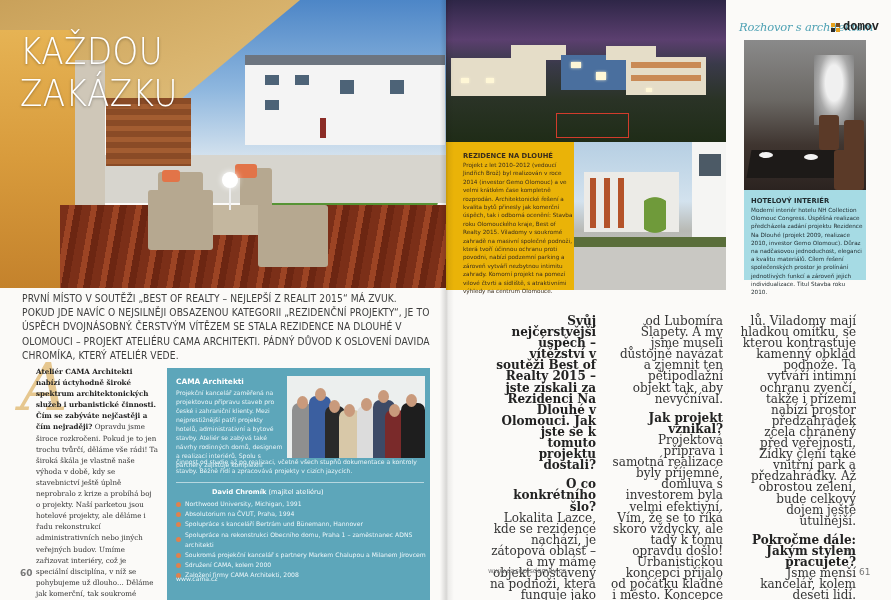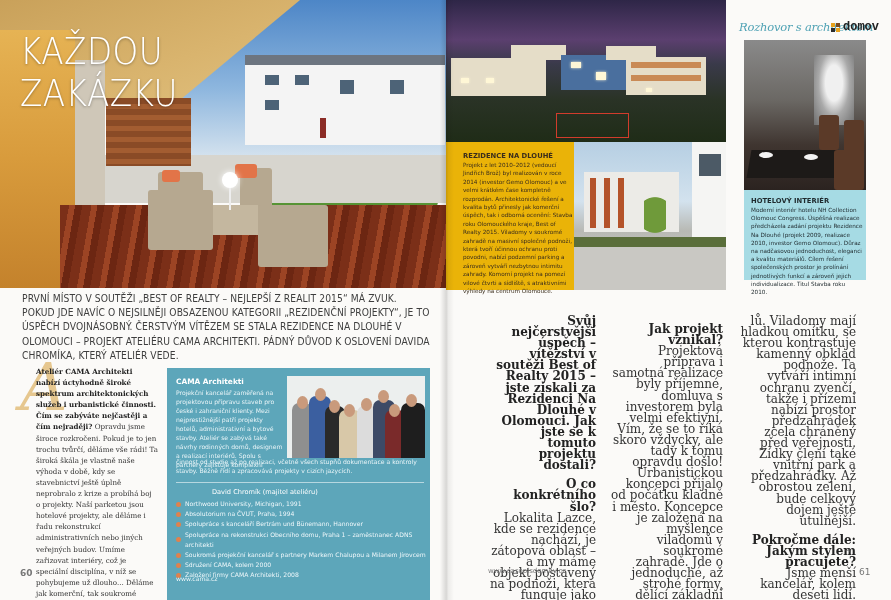--- a/index.html
+++ b/index.html
@@ -61,21 +61,21 @@
   .infobox { position: absolute; left: 167px; top: 368px; width: 263px; height: 232px; background: #5da6ba; color: #eef7fa;
     font-family: "DejaVu Sans", sans-serif; }
   .infobox .title { position: absolute; left: 9px; top: 9px; font-size: 7.4px; font-weight: bold; color: #fff; }
   .infobox .desc { position: absolute; left: 9px; top: 20px; width: 108px; font-size: 6.1px; line-height: 9px; color: #e8f4f7; }
   .infobox .desc-wide { position: absolute; left: 9px; top: 89px; width: 248px; font-size: 6.1px; line-height: 9px; color: #e8f4f7; }
   .infobox .team { position: absolute; left: 120px; top: 8px; width: 138px; height: 82px; background: #ecefee; overflow: hidden; }
   .team .person { position: absolute; bottom: 0; border-radius: 7px 7px 0 0; }
   .team .head { position: absolute; width: 11px; height: 13px; border-radius: 50%; background: #c99a7c; }
   .infobox .rule { position: absolute; left: 9px; top: 114px; width: 248px; height: 1px; background: rgba(255,255,255,0.55); }
   .infobox .person-name { position: absolute; left: 9px; top: 120px; font-size: 6.6px; color: #fff; }
-  .infobox .person-name b { font-weight: normal; padding-left: 36px; }
+  .infobox .person-name b { font-weight: bold; padding-left: 36px; }
   .infobox ul { position: absolute; left: 9px; top: 131px; list-style: none; width: 250px; }
   .infobox li { font-size: 6.1px; line-height: 10.2px; color: #eef7fa; display: flex; align-items: center; }
   .infobox li .dot { width: 5px; height: 5px; border-radius: 50%; background: #e0814d; margin-right: 4px; flex: none; }
   .infobox .web { position: absolute; left: 9px; top: 207px; font-size: 6.1px; color: #e8f4f7; }
 
   
   .night { position: absolute; left: 0; top: 0; width: 280px; height: 142px;
     background: linear-gradient(180deg, #2e2647 0%, #5b3f6f 28%, #3a3a4a 45%, #2a3326 70%, #1f2c17 100%); overflow: hidden; }
   .night .bld { position: absolute; background: #e5ddc8; }
   .night .bld-dark { position: absolute; background: #4a6f9e; }
@@ -298,20 +298,21 @@
       <span class="q">Svůj nejčerstvější úspěch – vítězství v soutěži Best of Realty 2015 – jste získali za Rezidenci Na Dlouhé v Olomouci. Jak jste se k tomuto projektu dostali?</span>
       <span class="gap"></span>
       <span class="q">O co konkrétního šlo?</span>
       <span>Lokalita Lazce, kde se rezidence nachází, je zátopová oblast – a my máme objekt postavený na podnoži, která funguje jako ochrana, soukromá zahrada a podzemní parking. Z této společné podnože vyrůstají bytové domy.</span>
       
       
       
     </div>
 
     <div class="rcol rcol2">
+      <span>od Lubomíra Šlapety. A my jsme museli důstojně navázat a zjemnit ten pětipodlažní objekt tak, aby nevyčníval.</span>
       <span class="gap"></span>
       <span class="q">Jak projekt vznikal?</span>
       <span>Projektová příprava i samotná realizace byly příjemné, domluva s investorem byla velmi efektivní. Vím, že se to říká skoro vždycky, ale tady k tomu opravdu došlo! Urbanistickou koncepci přijalo od počátku kladně i město. Koncepce je založená na myšlence viladomů v soukromé zahradě. Jde o jednoduché, až strohé formy, dělící základní objemy do menších kubusů. Vše je podřízeno optickému zmenšení objektů. Přitom jsme museli zachovat jistou velkorysost.</span>
       <span class="gap"></span>
       <span class="q">V čem spočívá?</span>
       <span>Téměř všechny byty mají prostorné lodžie nebo terasy s výhledem na historické centrum a dominantu Klášterního Hradiska, čehož jsme dosáhli rozčleněním na jednotlivé sekce, natáčením lodžií podél soukromé zahrady a jejich elegantním stíněním pomocí posuvných pane-</span>
     </div>
 
     <div class="rcol rcol3">
       <span>lů. Viladomy mají hladkou omítku, se kterou kontrastuje kamenný obklad podnože. Ta vytváří intimní ochranu zvenčí, takže i přízemí nabízí prostor předzahrádek zcela chráněný před veřejností. Zídky člení také vnitřní park a předzahrádky. Až obrostou zelení, bude celkový dojem ještě útulnější.</span>

